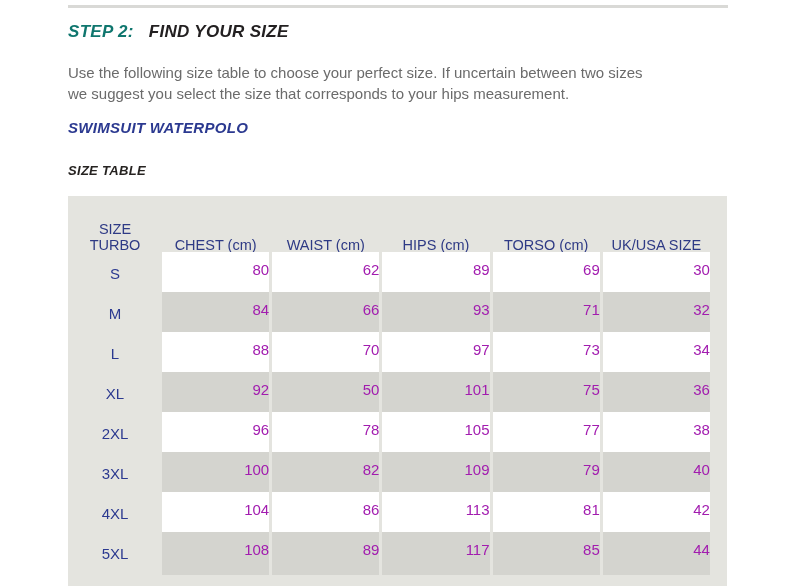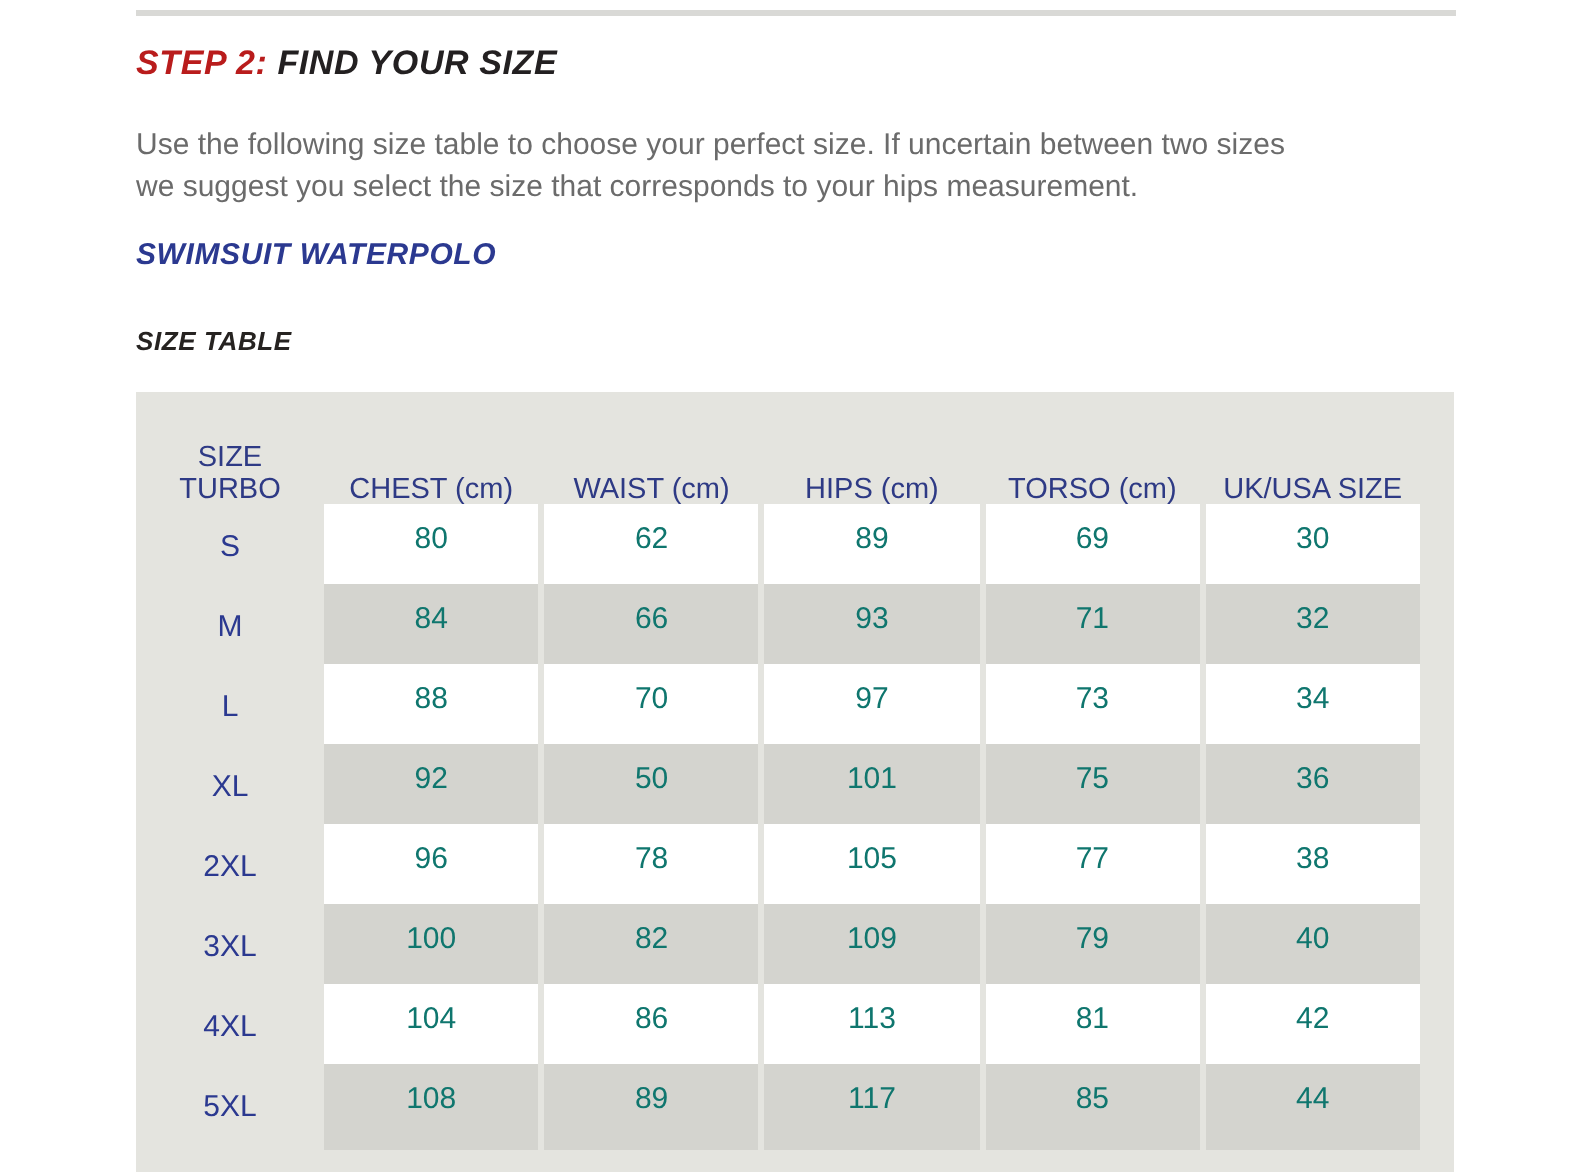--- a/index.html
+++ b/index.html
@@ -14,21 +14,21 @@
     width: 660px; height: 3px;
     background: #d9d9d6;
   }
   .step-heading {
     margin: 14px 0 0 68px;
     font-size: 17px; line-height: 20px;
     font-weight: bold; font-style: italic;
     letter-spacing: 0.3px;
     color: #232021;
   }
-  .step-heading .prefix { color: #b91c1c; margin-right: 5px; }
+  .step-heading .prefix { color: #0f766e; margin-right: 15px; }
   .intro {
     margin: 20px 0 0 68px;
     font-size: 15px; line-height: 21px;
     color: #6b6b6b;
     width: 600px;
   }
   .product-heading {
     margin: 16px 0 16px 68px;
     font-size: 15px; line-height: 15px;
     font-weight: bold; font-style: italic;
@@ -63,23 +63,23 @@
     text-align: center;
   }
   .data-cols .th, .data-cols .td { width: 107.2px; flex: none; }
   .trow { display: flex; align-items: center; height: 40px; }
   .size-label {
     color: #2b3990;
     font-size: 15px; font-weight: 500;
   }
   .td {
     height: 43px; line-height: 35px;
-    text-align: center;
+    text-align: right;
     background: #ffffff;
-    color: #0f766e;
+    color: #a21caf;
     font-size: 15px;
   }
   .tbody .trow:nth-child(even) .td { background: #d4d4cf; }
 </style>
 </head>
 <body>
 
 <div class="top-rule"></div>
 
 <h1 class="step-heading"><span class="prefix">STEP 2:</span><span>FIND YOUR SIZE</span></h1>

